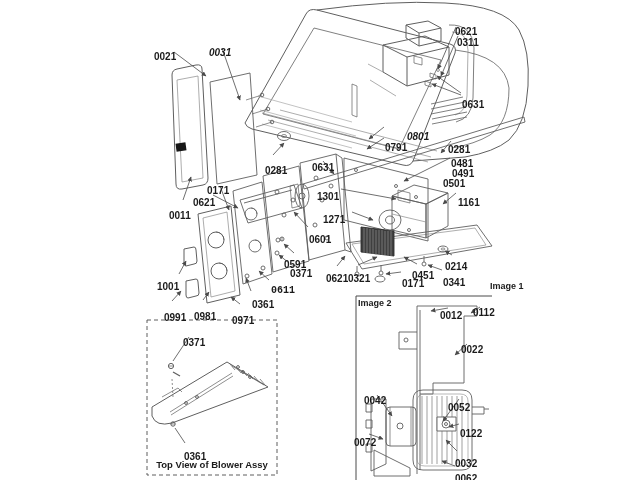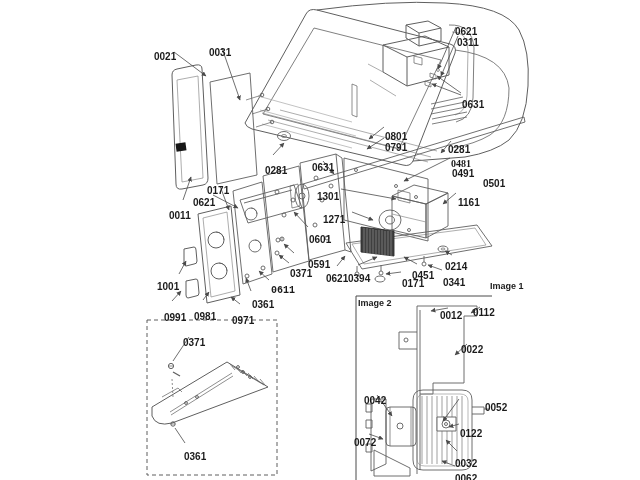--- a/index.html
+++ b/index.html
@@ -248,61 +248,62 @@
       <path d="M459,399 L443,421" marker-end="url(#arr)"></path>
       <path d="M459,424 L449,427" marker-end="url(#arr)"></path>
       <path d="M369,434 L383,439" marker-end="url(#arr)"></path>
       <path d="M457,451 L446,440" marker-end="url(#arr)"></path>
       <path d="M455,466 L442,461" marker-end="url(#arr)"></path>
     </g>
   </svg>
 
   <div style="position:absolute;left:0;top:0;width:640px;height:480px;pointer-events:none;">
       <span class="callout" style="left: 154px; top: 41px;">0021</span>
-      <span class="callout" style="left: 209px; top: 37px;">0031</span>
+      <span class="callout" style="left: 209px; top: 37px; font-style: italic;">0031</span>
       <span class="callout" style="left: 455px; top: 16px;">0621</span>
       <span class="callout" style="left: 457px; top: 27px;">0311</span>
       <span class="callout" style="left: 462px; top: 89px;">0631</span>
-      <span class="callout" style="left: 385px; top: 121px;">0801</span>
+      <span class="callout" style="left: 407px; top: 121px; font-style: italic;">0801</span>
       <span class="callout" style="left: 385px; top: 132px;">0791</span>
       <span class="callout" style="left: 448px; top: 134px;">0281</span>
-      <span class="callout" style="left: 451px; top: 148px; font-family: Liberation Serif, serif;">0481</span>
+      <span class="callout" style="left: 451px; top: 148px;">0481</span>
       <span class="callout" style="left: 452px; top: 158px;">0491</span>
-      <span class="callout" style="left: 472px; top: 168px; padding-left: 11px;">0501</span>
+      <span class="callout" style="left: 432px; top: 168px; padding-left: 11px;">0501</span>
       <span class="callout" style="left: 458px; top: 187px;">1161</span>
       <span class="callout" style="left: 265px; top: 155px;">0281</span>
       <span class="callout" style="left: 312px; top: 152px;">0631</span>
       <span class="callout" style="left: 207px; top: 175px;">0171</span>
       <span class="callout" style="left: 193px; top: 187px;">0621</span>
       <span class="callout" style="left: 317px; top: 181px;">1301</span>
       <span class="callout" style="left: 323px; top: 204px;">1271</span>
       <span class="callout" style="left: 169px; top: 200px; text-align: center;">0011</span>
       <span class="callout" style="left: 309px; top: 224px;">0601</span>
-      <span class="callout" style="left: 308px; top: 249px;">0591</span>
+      <span class="callout" style="left: 284px; top: 249px;">0591</span>
       <span class="callout" style="left: 290px; top: 258px;">0371</span>
       <span class="callout" style="left: 157px; top: 271px;">1001</span>
       <span class="callout" style="left: 271px; top: 275px; font-family: Liberation Mono, monospace;">0611</span>
       <span class="callout" style="left: 252px; top: 289px;">0361</span>
       <span class="callout" style="left: 326px; top: 263px;">0621</span>
-      <span class="callout" style="left: 348px; top: 263px;">0394</span>
+      <span class="callout" style="left: 348px; top: 263px;">0321</span>
       <span class="callout" style="left: 412px; top: 260px;">0451</span>
       <span class="callout" style="left: 402px; top: 268px;">0171</span>
       <span class="callout" style="left: 445px; top: 251px;">0214</span>
       <span class="callout" style="left: 443px; top: 267px;">0341</span>
       <span class="callout" style="left: 164px; top: 302px;">0991</span>
       <span class="callout" style="left: 194px; top: 301px;">0981</span>
       <span class="callout" style="left: 232px; top: 305px;">0971</span>
       <span class="callout" style="left: 183px; top: 327px;">0371</span>
       <span class="callout" style="left: 184px; top: 441px;">0361</span>
       <span class="callout" style="left: 440px; top: 300px;">0012</span>
       <span class="callout" style="left: 473px; top: 297px;">0112</span>
       <span class="callout" style="left: 461px; top: 334px;">0022</span>
       <span class="callout" style="left: 364px; top: 385px;">0042</span>
-      <span class="callout" style="left: 485px; top: 392px;">0052</span>
+      <span class="callout" style="left: 448px; top: 392px;">0052</span>
       <span class="callout" style="left: 460px; top: 418px; text-align: right;">0122</span>
       <span class="callout" style="left: 354px; top: 427px;">0072</span>
       <span class="callout" style="left: 455px; top: 448px;">0032</span>
       <span class="callout" style="left: 455px; top: 463px;">0062</span>
     </div>
 
   <div class="cap img1">Image 1</div>
   <div class="cap img2">Image 2</div>
+  <div class="cap blower">Top View of Blower Assy</div>
 </div>
 
 </body></html>

